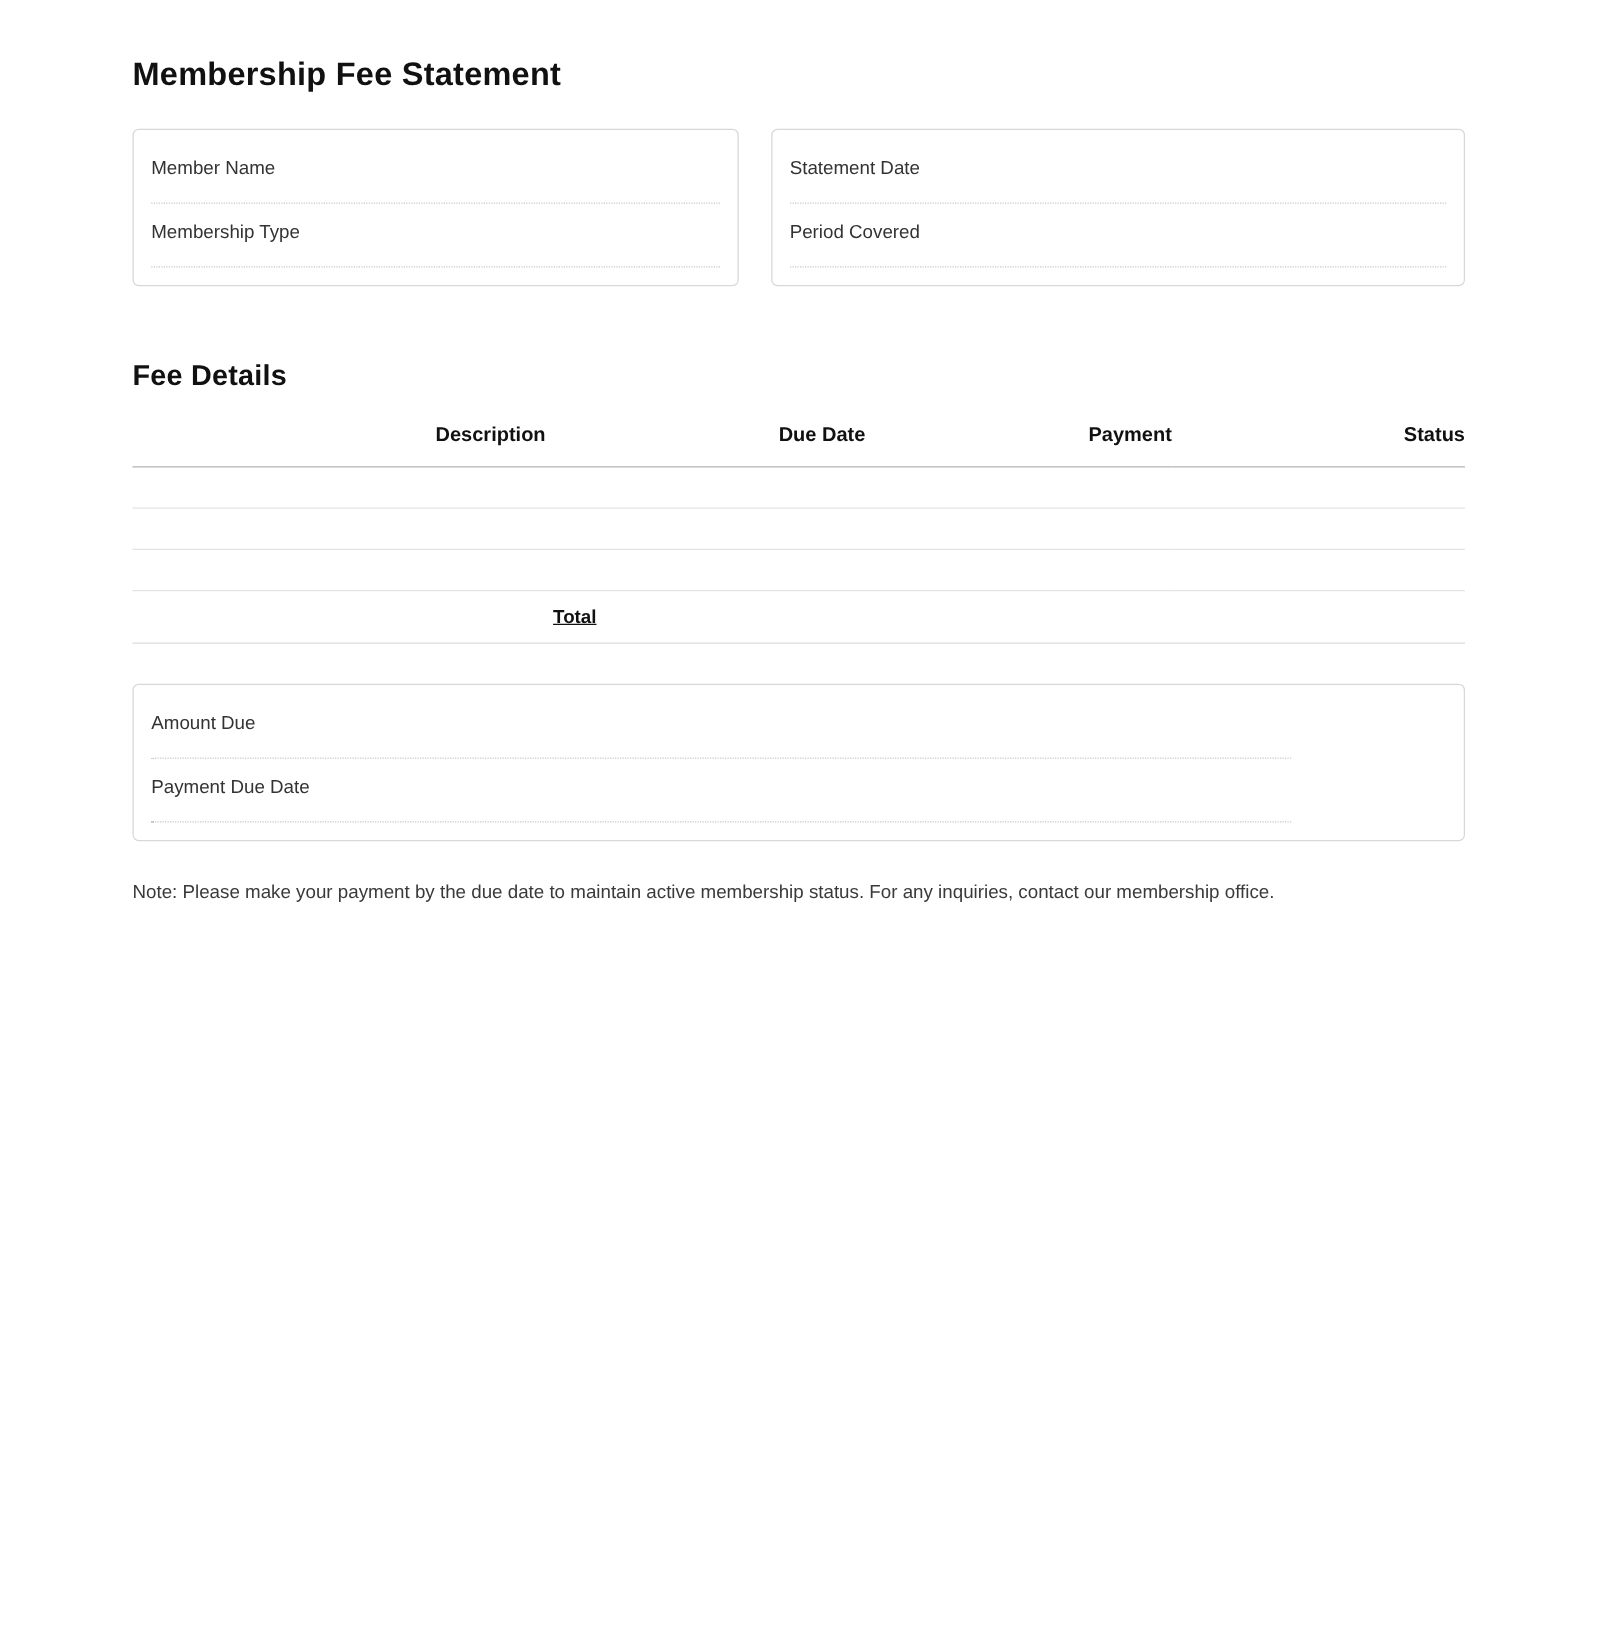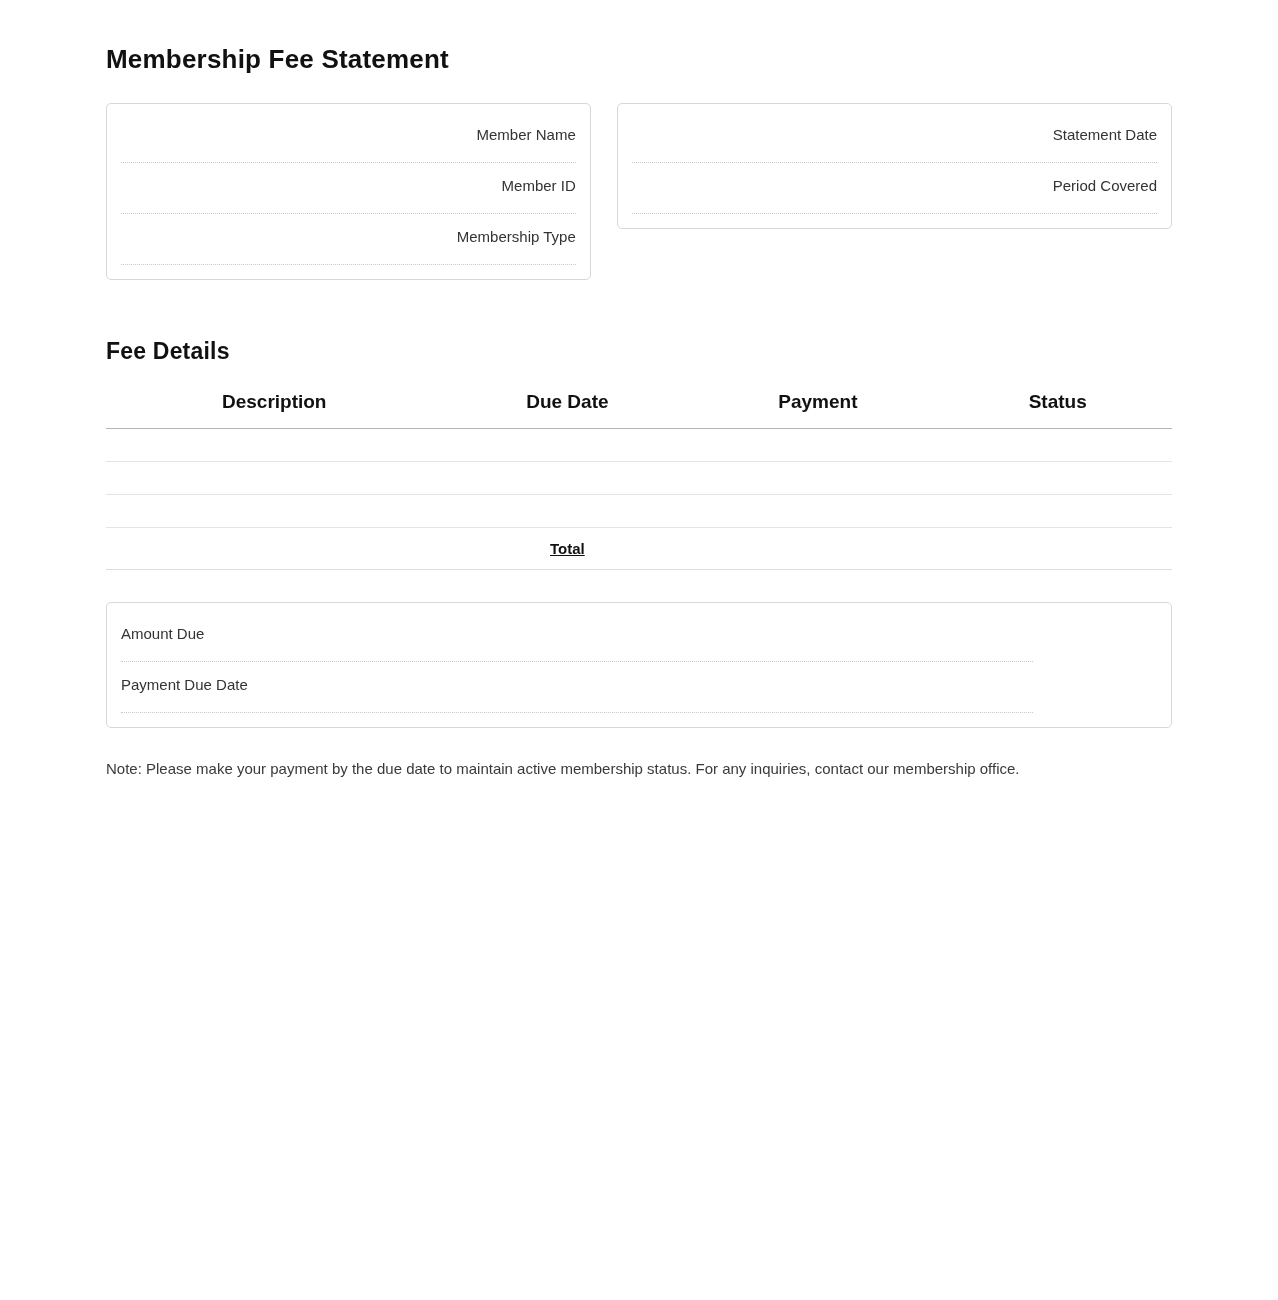--- a/index.html
+++ b/index.html
@@ -35,21 +35,20 @@
     display: flex;
     gap: 26px;
     align-items: flex-start;
     margin-bottom: 58px;
   }
   .card {
     border: 1px solid #d8d8d8;
     border-radius: 5px;
     background: #ffffff;
     padding: 16px 14px 14px 14px;
-    text-align: right;
   }
   .card-left { width: 520px; }
   .card-right { width: 596px; }
   .field {
     padding: 6px 0 14px 0;
     border-bottom: 1px dotted #c9c9c9;
     margin-bottom: 8px;
   }
   .field:last-child { margin-bottom: 0; }
   .field-label {
@@ -62,22 +61,22 @@
     color: #333333;
     min-height: 4px;
   }
   
   table.fee-table {
     width: 100%;
     border-collapse: collapse;
     margin-bottom: 32px;
   }
   table.fee-table th {
-    text-align: center;
-    font-size: 19px;
+    text-align: right;
+    font-size: 16px;
     font-weight: bold;
     color: #111111;
     padding: 0 0 15px 6px;
     border-bottom: 1px solid #b4b4b4;
   }
   table.fee-table td {
     font-size: 15px;
     color: #333333;
     padding: 16px 0 16px 6px;
     border-bottom: 1px solid #e4e4e4;
@@ -87,21 +86,21 @@
     font-weight: bold;
     color: #111111;
     border-bottom: 1px solid #dcdcdc;
     border-top: 1px solid #dcdcdc;
     padding: 12px 0 12px 6px;
   }
   .col-desc { width: 31%; }
   .col-due { width: 24%; }
   .col-amt { width: 23%; }
   .col-status { width: 22%; }
-  .total-label { text-align: center; text-decoration: underline; }
+  .total-label { text-align: left; text-decoration: underline; }
   .summary-card {
     border: 1px solid #d8d8d8;
     border-radius: 5px;
     padding: 16px 14px 14px 14px;
     margin-bottom: 30px;
   }
   .summary-card .field {
     border-bottom: 1px dotted #c9c9c9;
     width: 88%;
   }
@@ -120,24 +119,20 @@
   <h1 class="doc-title">Membership Fee Statement</h1>
 
   <div class="meta-row">
 
     <div class="card card-left">
       <div class="field">
         <div class="field-label">Member Name</div>
         <div class="field-value"></div>
       </div>
       <div class="field">
-        <div class="field-label">Member ID</div>
-        <div class="field-value"></div>
-      </div>
-      <div class="field">
         <div class="field-label">Membership Type</div>
         <div class="field-value"></div>
       </div>
     </div>
 
     <div class="card card-right">
       <div class="field">
         <div class="field-label">Statement Date</div>
         <div class="field-value"></div>
       </div>

